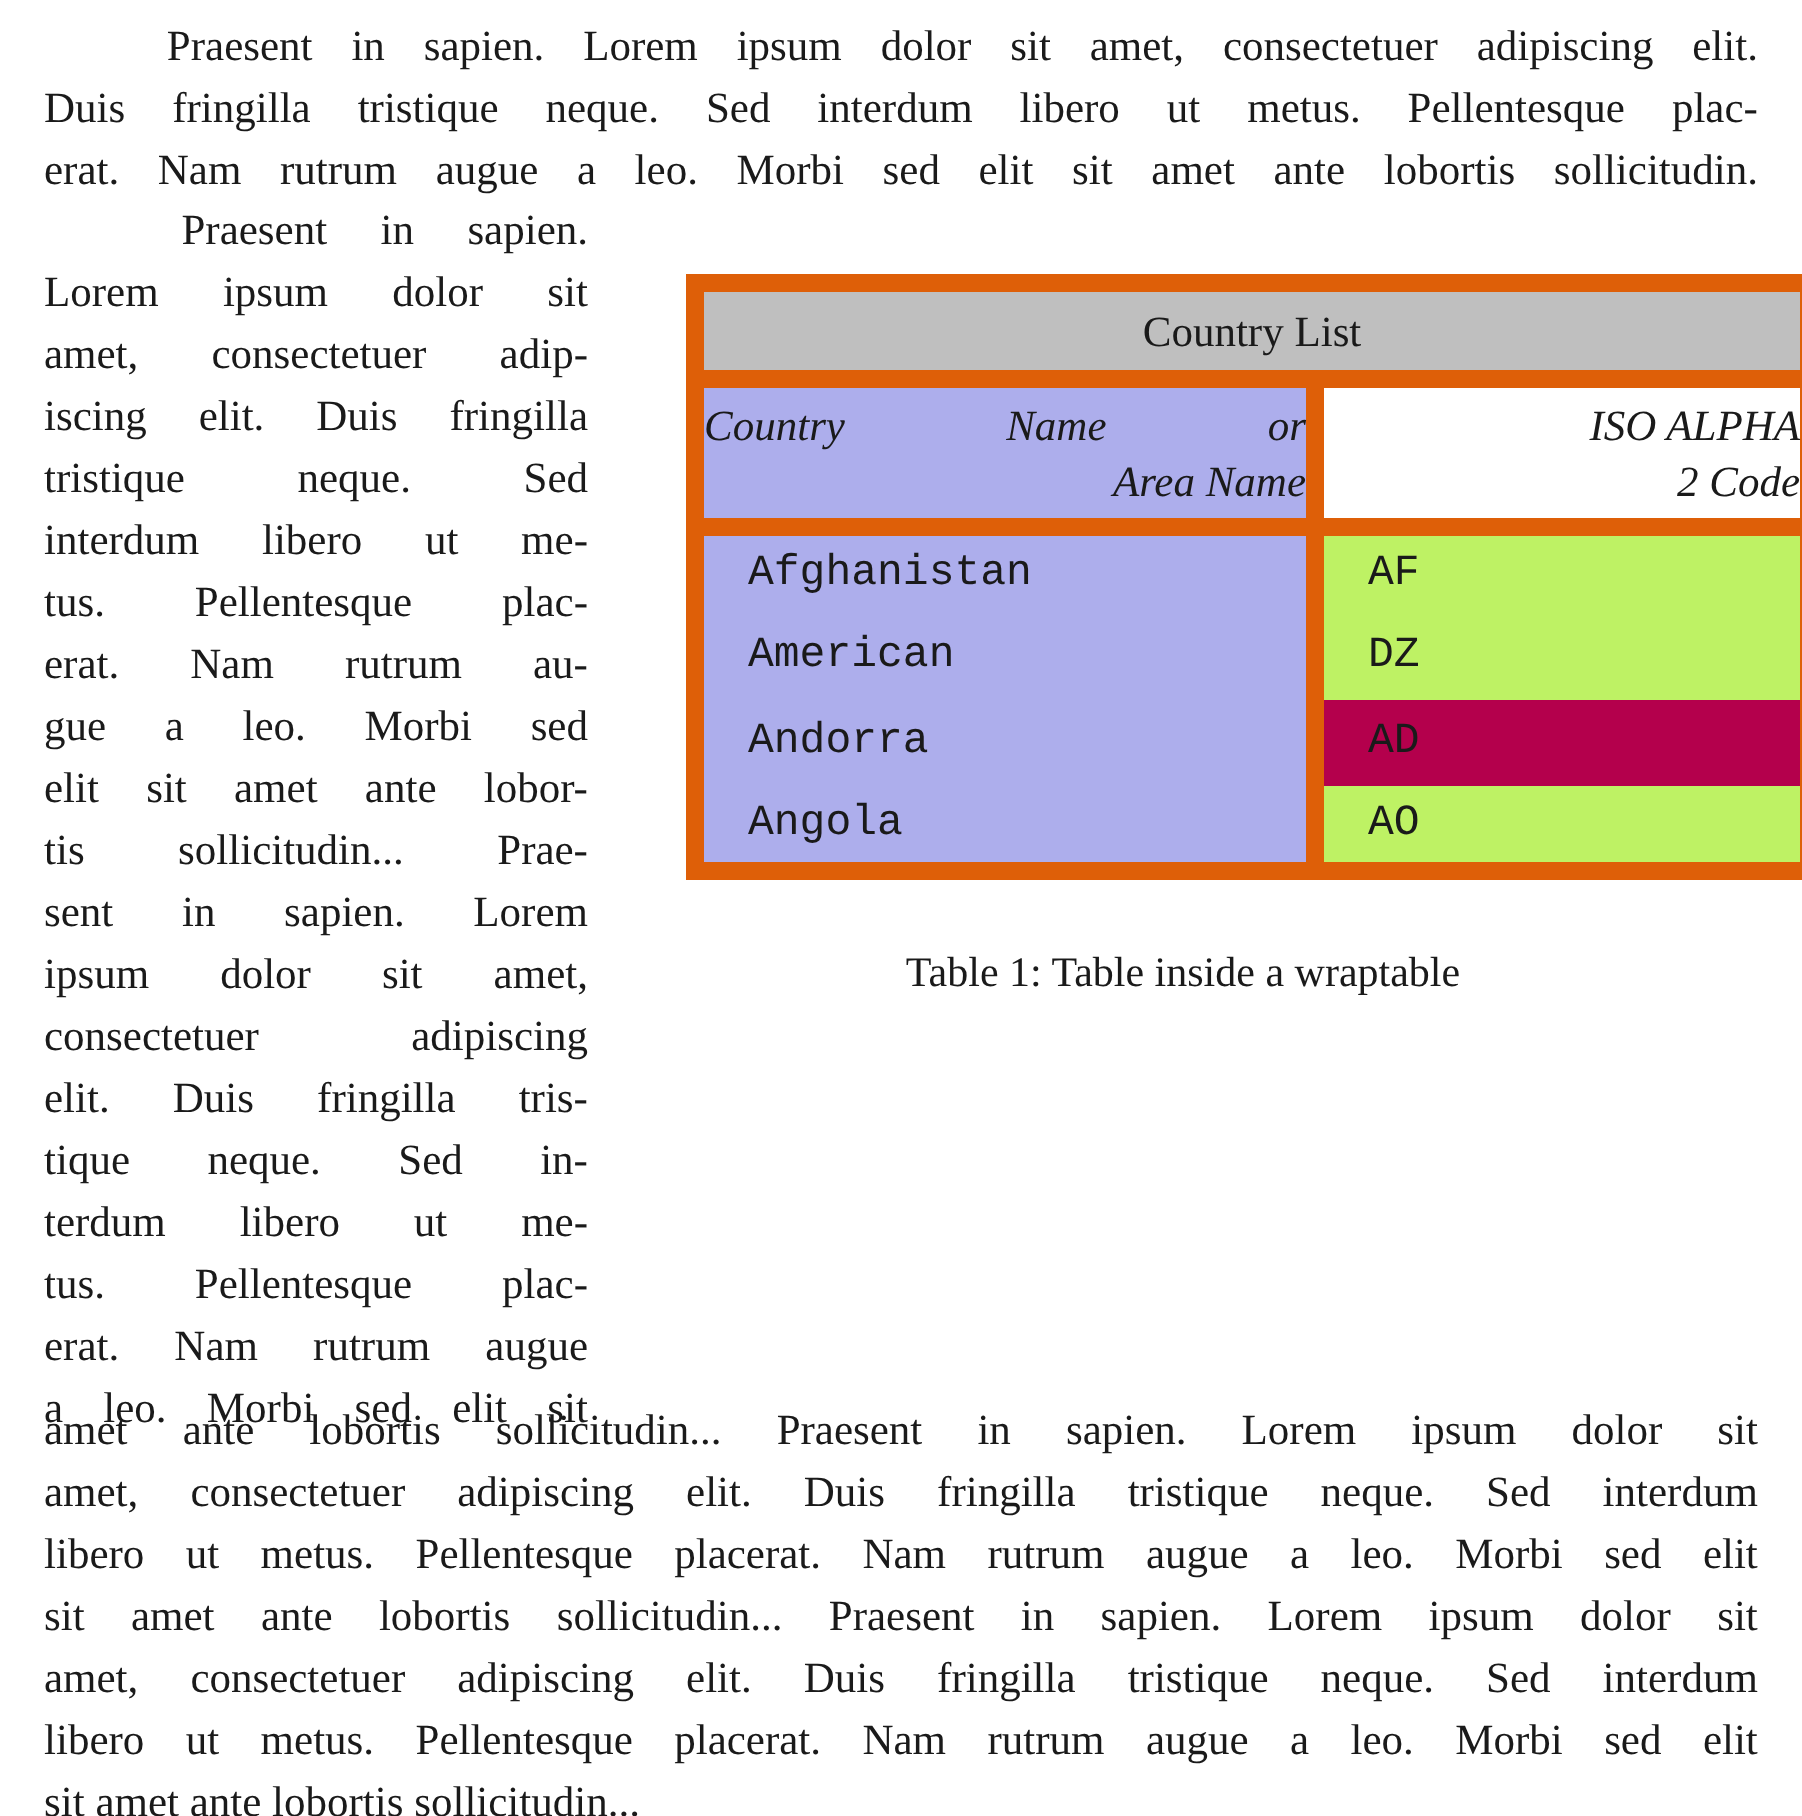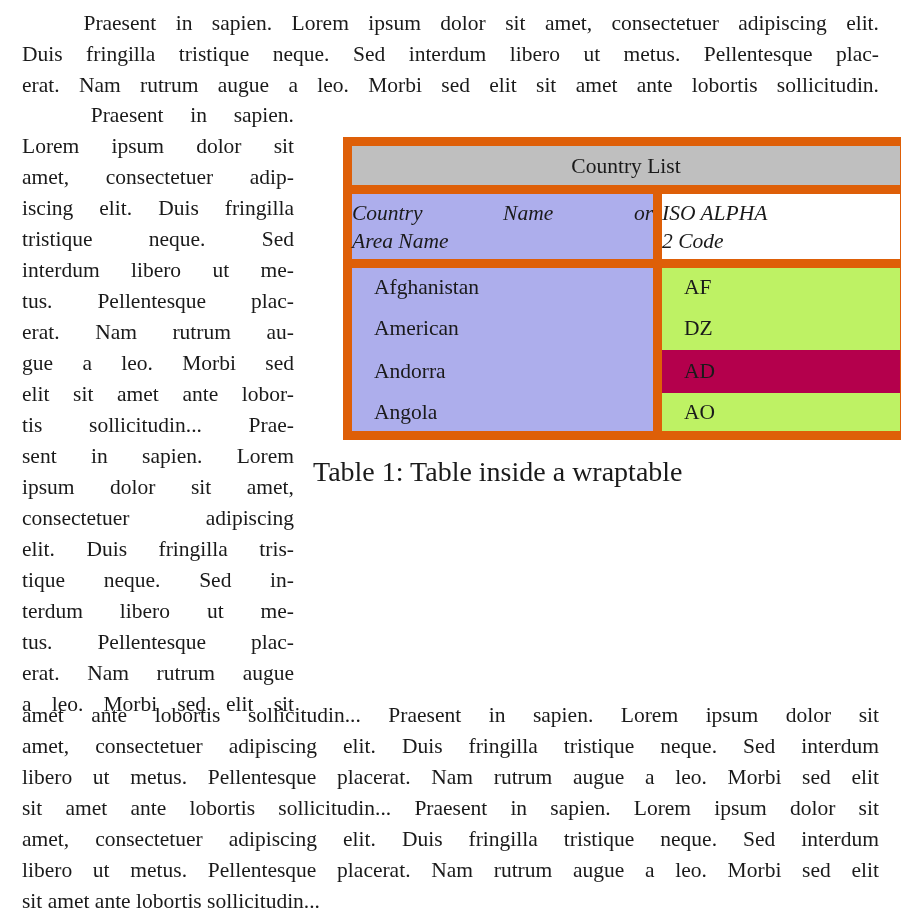--- a/index.html
+++ b/index.html
@@ -120,47 +120,49 @@
     font-style: italic;
   }
   .hdr-just .jl {
     display: flex;
     justify-content: space-between;
     white-space: pre;
   }
   .hdr-just .nl {
     display: block;
     white-space: pre;
+    text-align: right;
   }
 
   
   .ctable tbody.body-rows td {
     height: 43px;
+    font-family: Liberation Mono, monospace;
   }
   td.name {
     background: var(--lavender);
     padding-left: 22px;
     border-right: 9px solid var(--rule);
   }
   td.code {
     background: #bef264;
     padding-left: 22px;
   }
   tr.hl-row td.name,
   tr.hl-row td.code {
     background: var(--rowgray);
   }
   td.code.hl-cell {
     background: var(--crimson);
   }
 
   .caption {
-    margin-top: 18px;
-    text-align: left;
-    font-size: 28px;
+    margin-top: 32px;
+    text-align: center;
+    font-size: 21px;
     line-height: 28px;
   }
 
   
   .bottom-block {
     position: absolute;
     left: 22px;
     top: 700px;
     width: 857px;
   }

